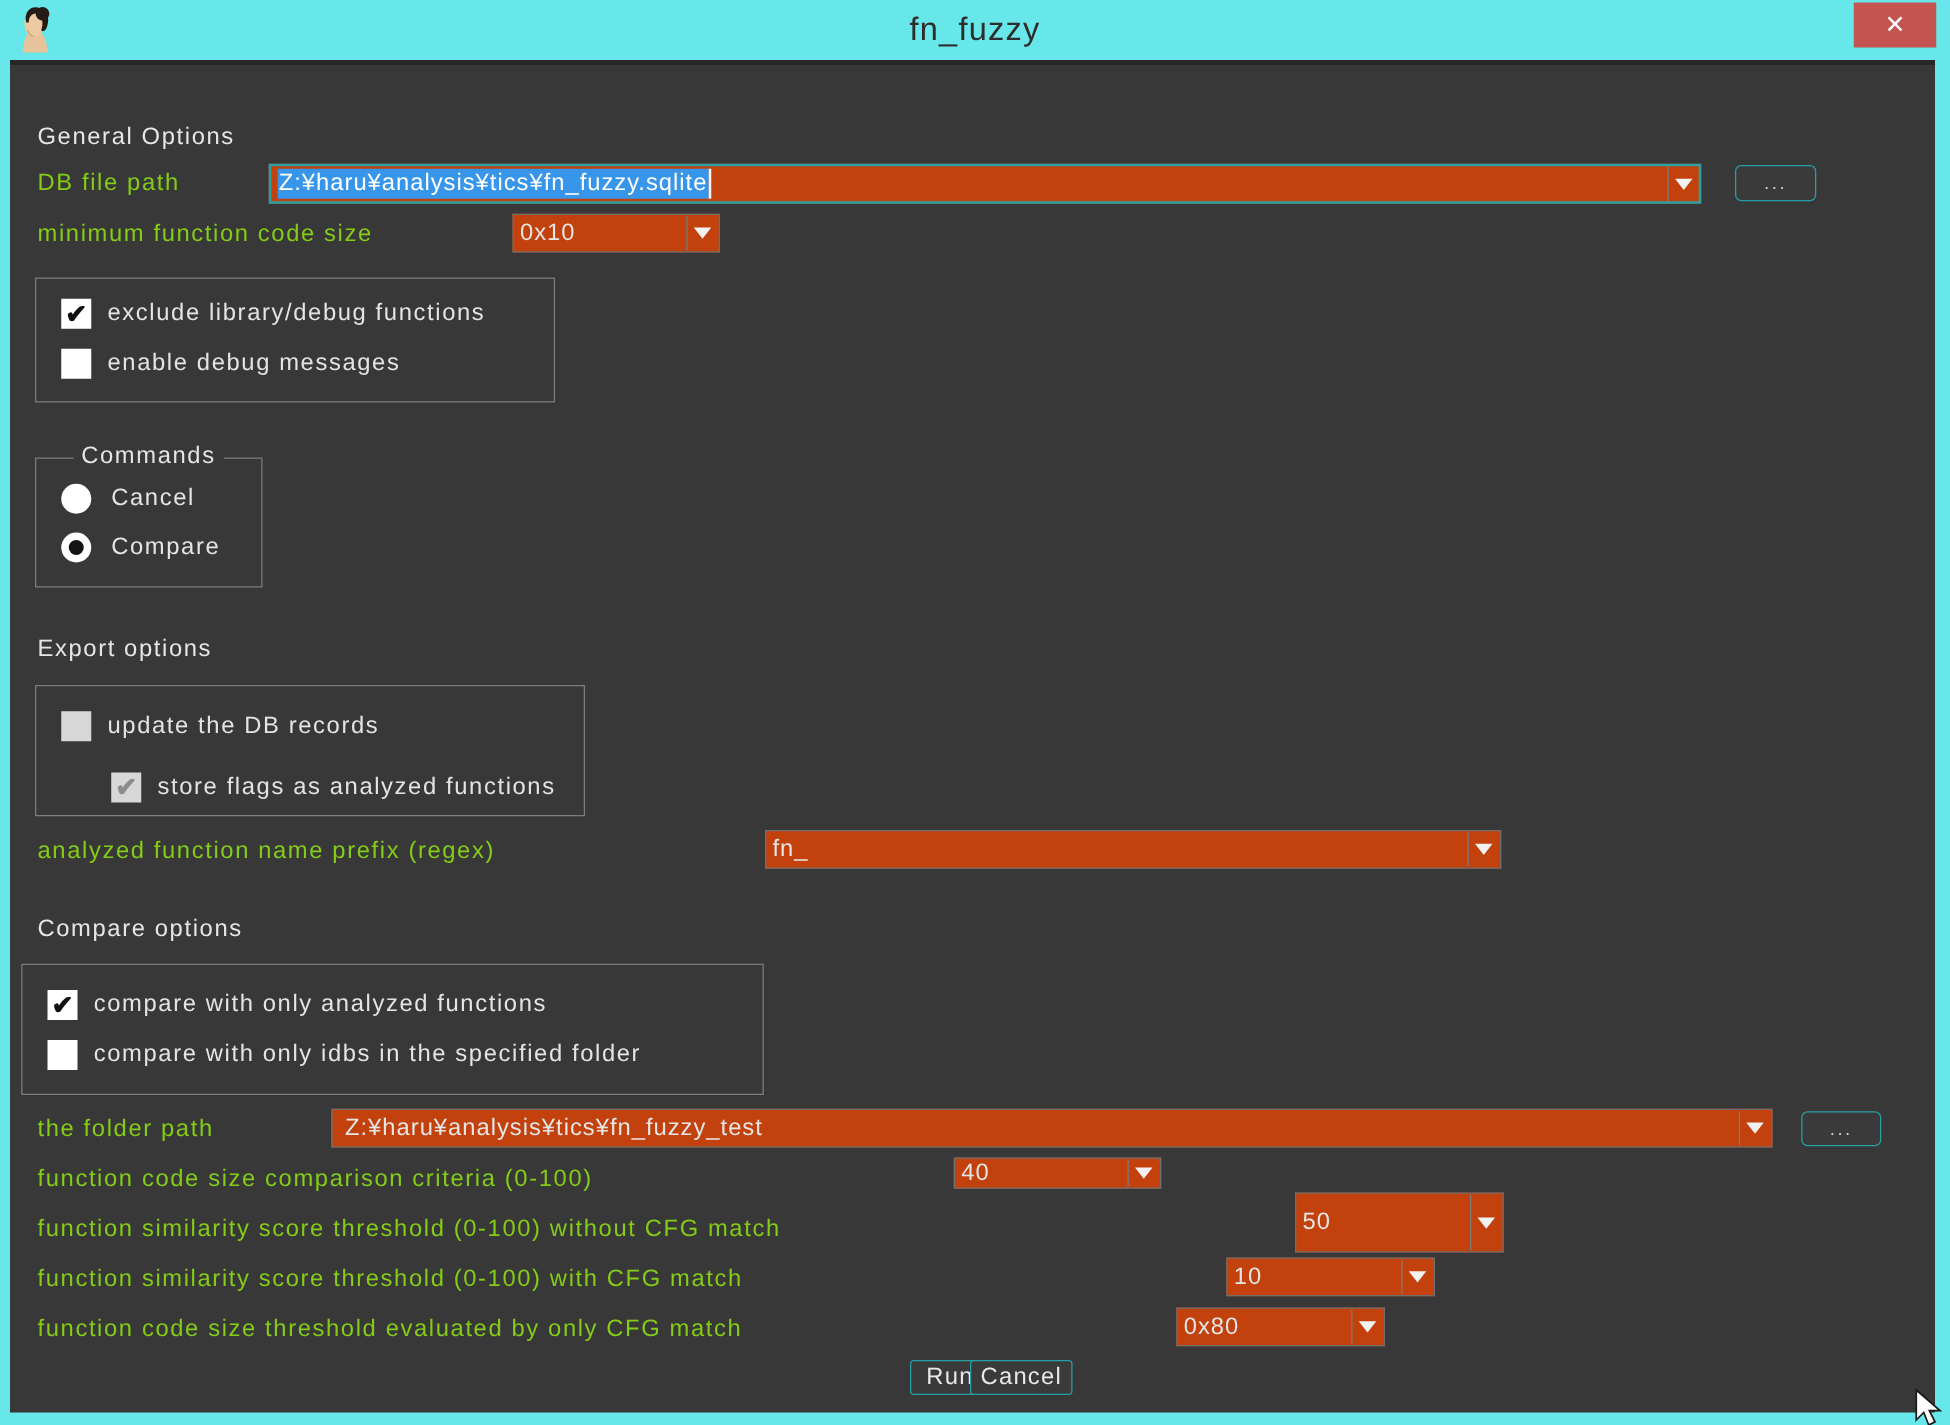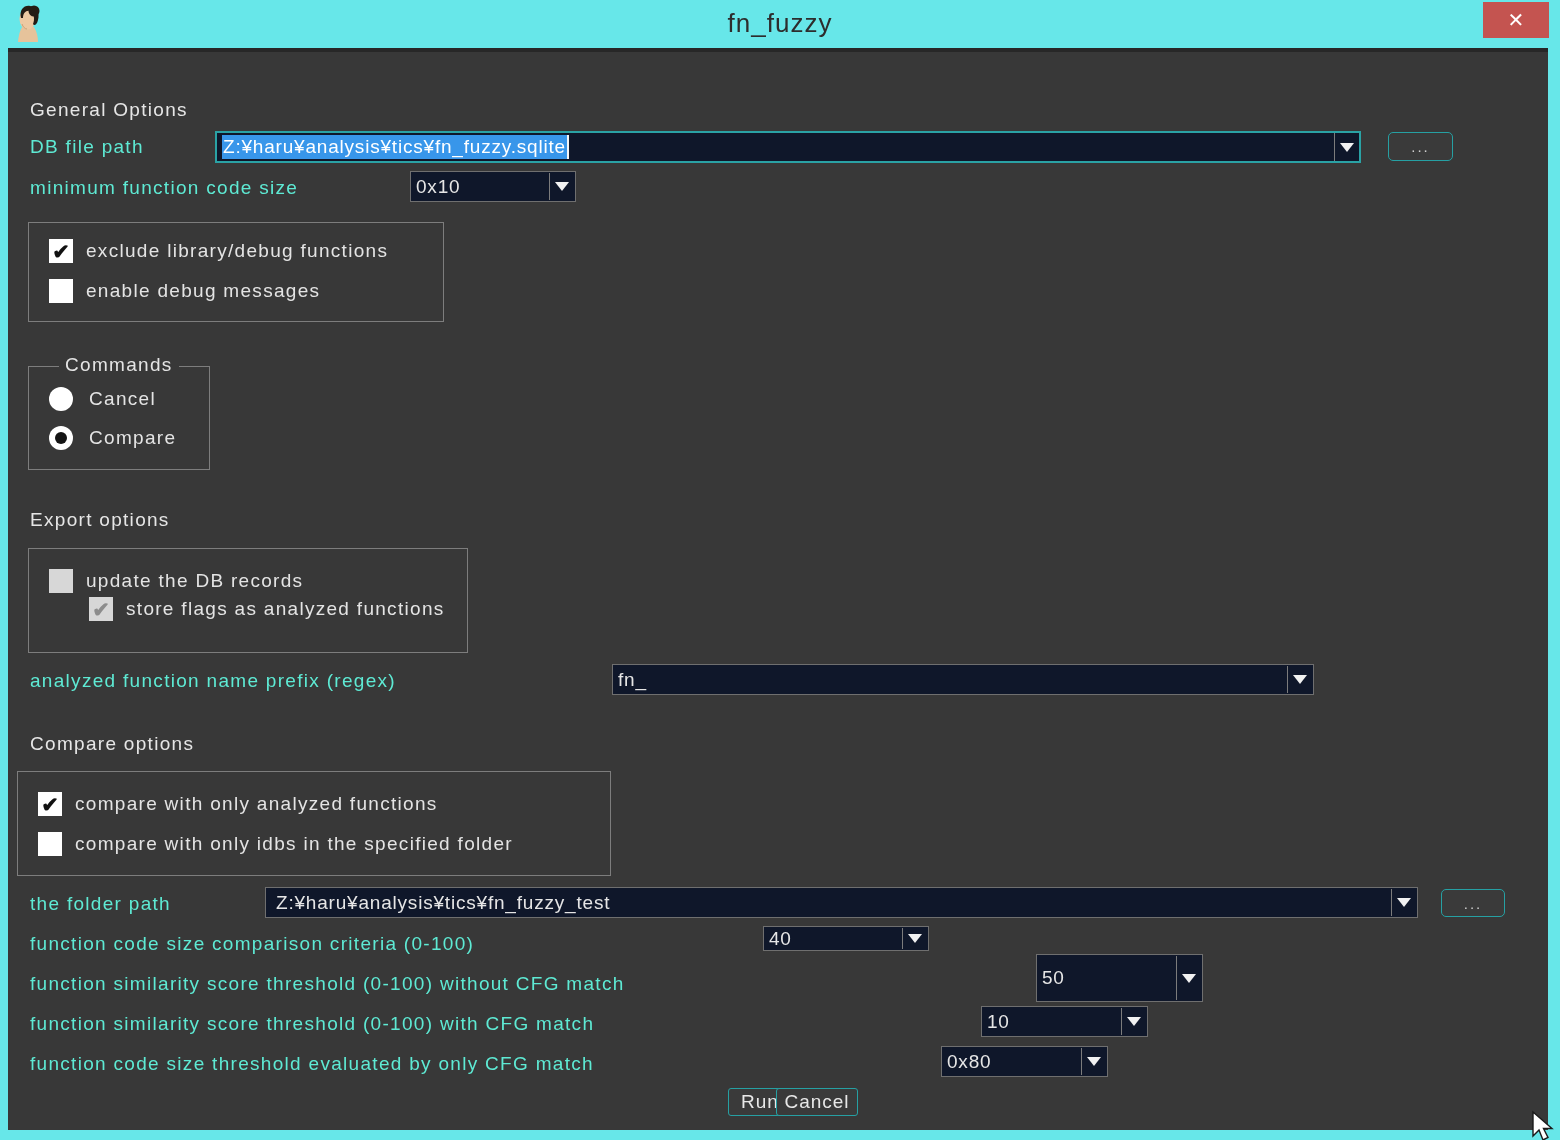--- a/index.html
+++ b/index.html
@@ -27,28 +27,28 @@
     cursor:default; line-height:1;
   }
   .content {
     position:absolute; left:8px; top:48px; width:1540px; height:1082px;
     background:#383838; border-top:4px solid #272727;
   }
   
   .layer { position:absolute; left:-8px; top:-52px; width:1560px; height:1140px; }
 
   .lbl {
-    position:absolute; color:#5eead4; font-size:19px; line-height:26px;
+    position:absolute; color:#84cc16; font-size:19px; line-height:26px;
     letter-spacing:1.3px; white-space:nowrap;
   }
   .heading { color:#e6e6e6; }
 
   
   .combo {
-    position:absolute; background:#0f172a; border:1px solid #6f6f6f;
+    position:absolute; background:#c2410c; border:1px solid #6f6f6f;
   }
   .combo.focus { border:2px solid #2aa2a5; }
   .combo .val {
     position:absolute; left:5px; right:28px; top:0; bottom:0;
     display:flex; align-items:center; font-size:19px; color:#e6e6e6;
     letter-spacing:0.8px; white-space:nowrap; overflow:hidden;
   }
   .combo .sel { background:#3896ea; color:#ffffff; padding:1px 1px; }
   .combo .caret { width:2px; height:24px; background:#f5f5f5; }
   .combo .arrow-box {
@@ -170,28 +170,28 @@
     </div>
   </div>
 
   <div class="lbl heading" style="left:30px; top:507px;">Export options</div>
 
   <div class="groupbox" style="left:28px; top:548px; width:440px; height:105px;">
     <div class="check-row" style="top:19px;">
       <div class="cb dim" data-checked="false"></div>
       <span class="lbl2">update the DB records</span>
     </div>
-    <div class="check-row" style="top:47px;padding-left:40px;">
+    <div class="check-row" style="top:68px;padding-left:40px;">
       <div class="cb dim" data-checked="true"></div>
       <span class="lbl2">store flags as analyzed functions</span>
     </div>
   </div>
 
   <div class="lbl" style="left:30px; top:668px;">analyzed function name prefix (regex)</div>
-  <div class="combo" style="left:612px; top:664px; width:702px; height:31px;text-align:center;">
+  <div class="combo" style="left:612px; top:664px; width:589px; height:31px;text-align:center;">
     <div class="val">fn_</div>
     <div class="arrow-box">
           <div class="tri"></div>
         </div>
   </div>
 
   <div class="lbl heading" style="left:30px; top:731px;">Compare options</div>
 
   <div class="groupbox" style="left:17px; top:771px; width:594px; height:105px;">
     <div class="check-row" style="top:19px;">

